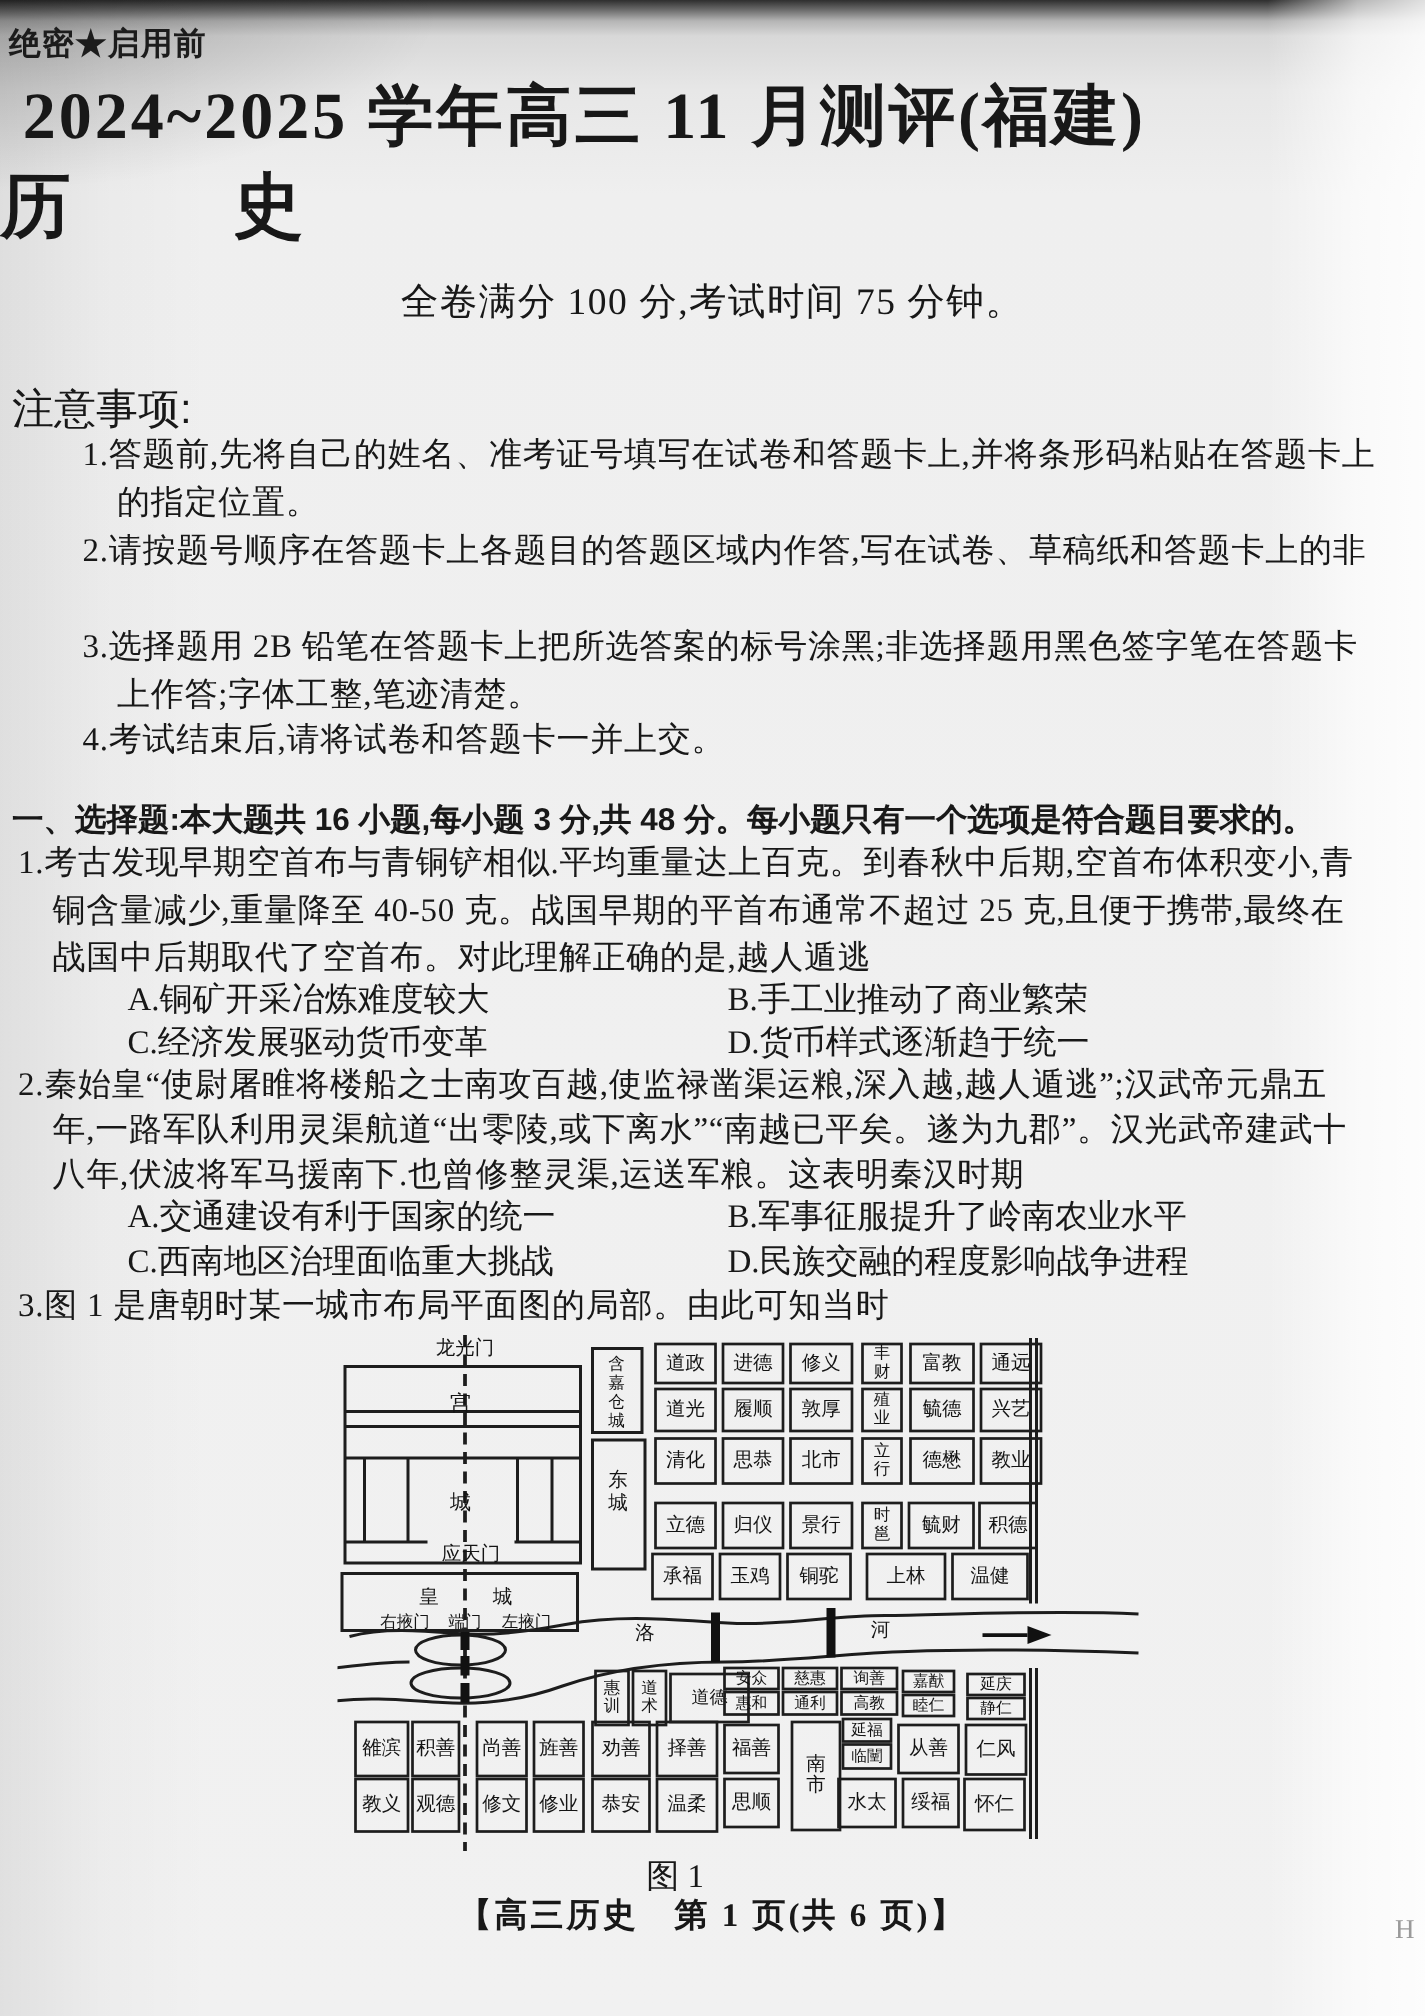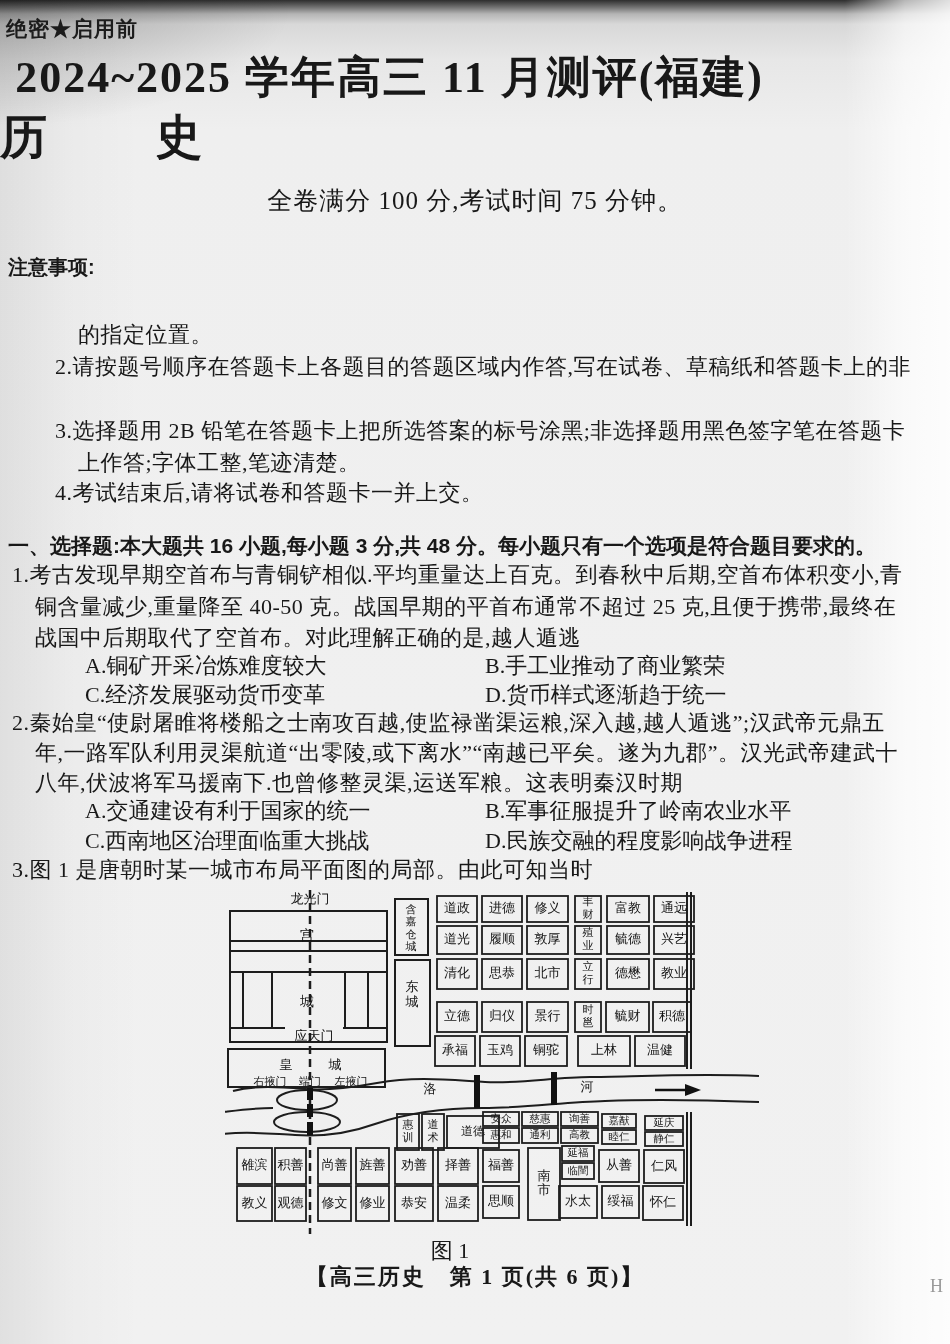--- a/index.html
+++ b/index.html
@@ -13,21 +13,21 @@
     color:#181818;
   }
   .abs{position:absolute;white-space:nowrap;}
   .serif{font-family:"Liberation Serif", serif;}
   .sans{font-family:"Liberation Sans", sans-serif;}
   .sec-label{font-size:21px;font-weight:bold;color:#1c1c1c;letter-spacing:1px;}
   .main-title{font-size:44px;font-weight:bold;letter-spacing:2px;text-align:right;width:764px;}
   .subject{font-size:47px;font-weight:bold;width:950px;}
   .subject .gap{display:inline-block;width:108px;}
   .score-line{font-size:25px;text-align:center;width:950px;letter-spacing:1px;}
-  .notice-head{font-size:20px;font-weight:bold;}
+  .notice-head{font-size:28px;font-weight:normal;}
   .body-line{font-size:22px;letter-spacing:0.5px;}
   .section-head{font-size:21px;font-weight:bold;letter-spacing:0px;}
   .opt{font-size:22px;}
   .caption{font-size:22px;text-align:center;width:900px;}
   .footer{font-size:22px;font-weight:bold;text-align:center;width:950px;letter-spacing:2px;}
   .h-mark{font-size:18px;color:#9a9a9a;}
   svg text{font-family:"Liberation Serif", serif;fill:#141414;}
 </style>
 </head>
 <body>
@@ -39,20 +39,21 @@
   <div class="abs serif main-title" style="left:0;top:48px;">2024~2025 学年高三 11 月测评(福建)</div>
 
   <div class="abs serif subject" style="left:0;top:106px;">
     <span>历</span><span class="gap"></span><span>史</span>
   </div>
 
   <div class="abs serif score-line" style="left:0;top:184px;">全卷满分 100 分,考试时间 75 分钟。</div>
 
   <div class="abs sans notice-head" style="left:8px;top:254px;">注意事项:</div>
 
+  <div class="abs serif body-line" style="left:55px;top:288px;">1.答题前,先将自己的姓名、准考证号填写在试卷和答题卡上,并将条形码粘贴在答题卡上</div>
   <div class="abs serif body-line" style="left:78px;top:320px;">的指定位置。</div>
   <div class="abs serif body-line" style="left:55px;top:352px;">2.请按题号顺序在答题卡上各题目的答题区域内作答,写在试卷、草稿纸和答题卡上的非</div>
   <div class="abs serif body-line" style="left:55px;top:416px;">3.选择题用 2B 铅笔在答题卡上把所选答案的标号涂黑;非选择题用黑色签字笔在答题卡</div>
   <div class="abs serif body-line" style="left:78px;top:448px;">上作答;字体工整,笔迹清楚。</div>
   <div class="abs serif body-line" style="left:55px;top:478px;">4.考试结束后,请将试卷和答题卡一并上交。</div>
 
   <div class="abs sans section-head" style="left:8px;top:532px;">一、选择题:本大题共 16 小题,每小题 3 分,共 48 分。每小题只有一个选项是符合题目要求的。</div>
 
   <div class="abs serif body-line" style="left:12px;top:560px;">1.考古发现早期空首布与青铜铲相似.平均重量达上百克。到春秋中后期,空首布体积变小,青</div>
   <div class="abs serif body-line" style="left:35px;top:592px;">铜含量减少,重量降至 40-50 克。战国早期的平首布通常不超过 25 克,且便于携带,最终在</div>

